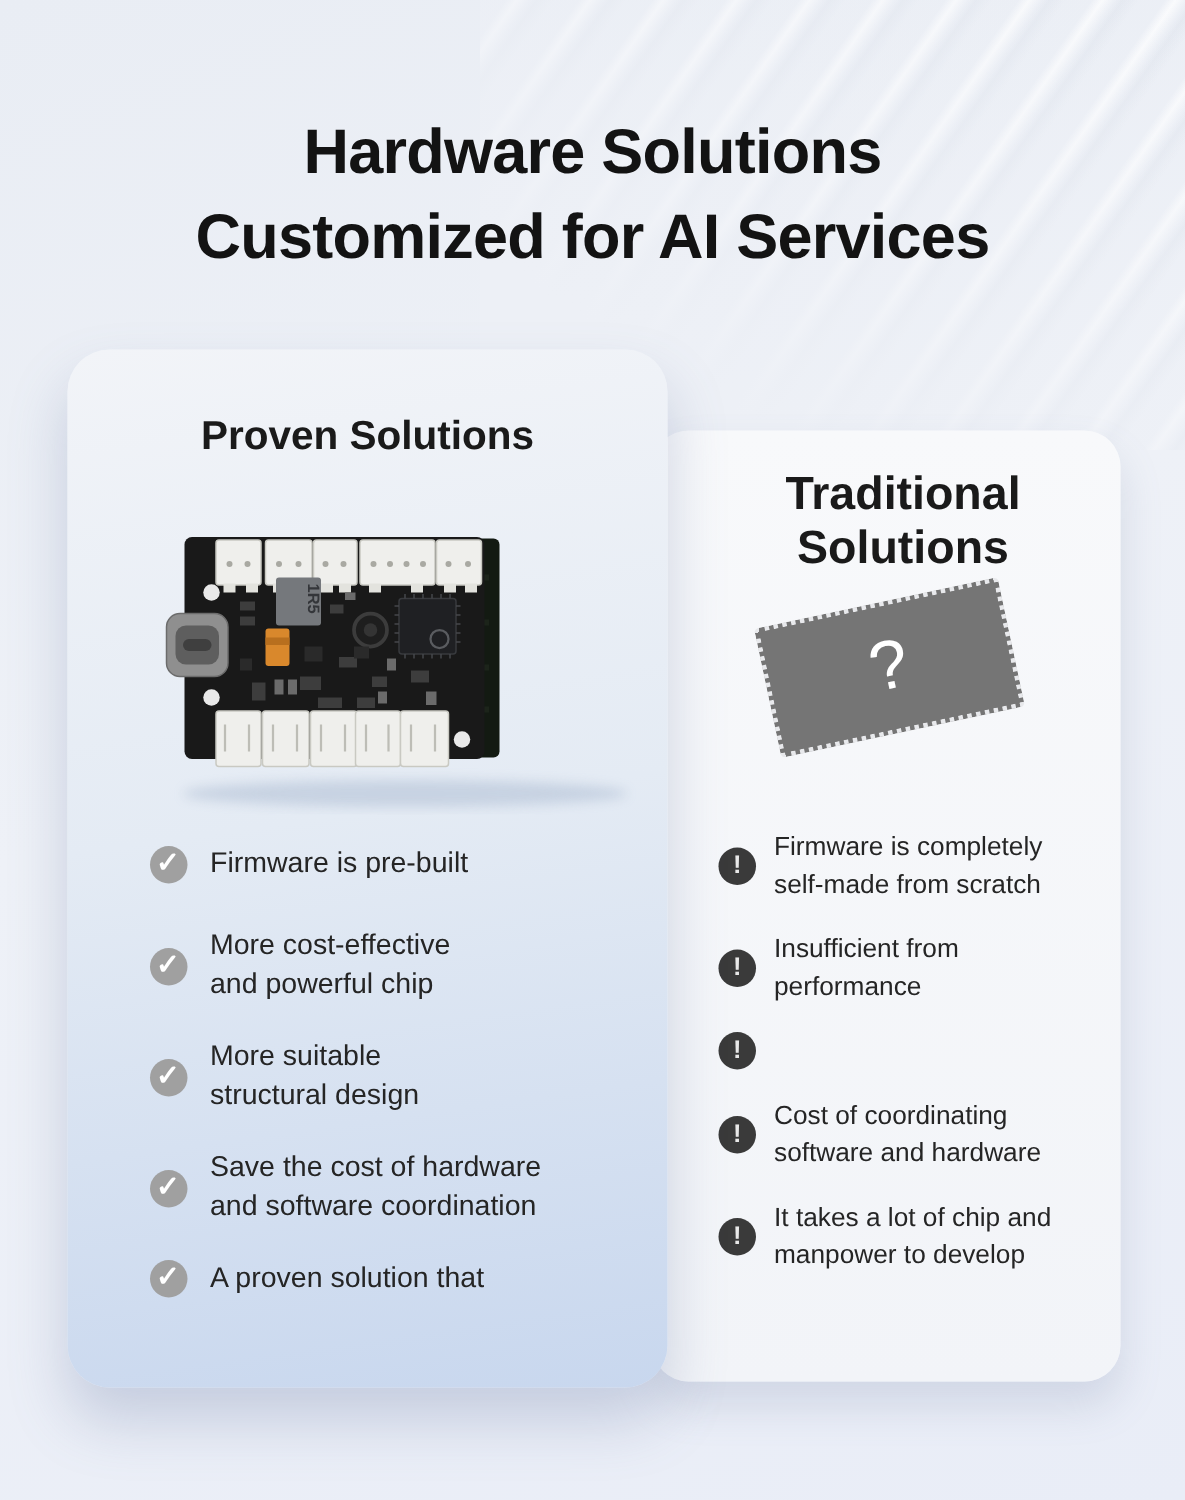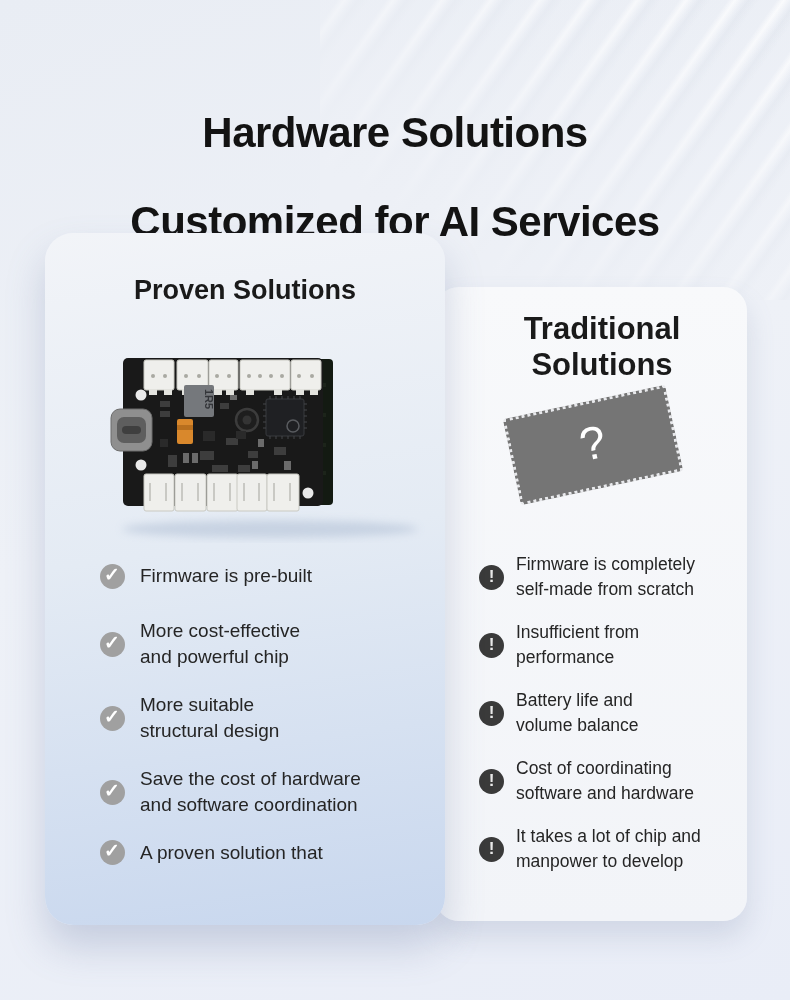--- a/index.html
+++ b/index.html
@@ -36,21 +36,21 @@
   .page-title {
     position: absolute;
     top: 72px; left: 0; right: 0;
     text-align: center;
     font-size: 42px;
     line-height: 57px;
     font-weight: 700;
     letter-spacing: -0.5px;
     color: #131313;
   }
-  .page-title span { display: block; margin-top: 32px; }
+  .page-title span { display: block; }
 
   
   .card { position: absolute; }
 
   .card-proven {
     left: 45px; top: 233px;
     width: 400px; height: 692px;
     border-radius: 28px;
     background: linear-gradient(172deg, #f2f4f8 0%, #e4ebf4 45%, #c8d7ee 100%);
     box-shadow: 0 22px 38px rgba(100, 120, 160, 0.28);
@@ -198,24 +198,20 @@
           </span>
         <div class="item-text">
           <span>Insufficient from</span>
           <span>performance</span>
         </div>
       </div>
       <div class="list-item">
         <span class="item-icon">
             <span class="excl-glyph">!</span>
           </span>
-        <div class="item-text">
-          <span>Battery life and</span>
-          <span>volume balance</span>
-        </div>
       </div>
       <div class="list-item">
         <span class="item-icon">
             <span class="excl-glyph">!</span>
           </span>
         <div class="item-text">
           <span>Cost of coordinating</span>
           <span>software and hardware</span>
         </div>
       </div>

